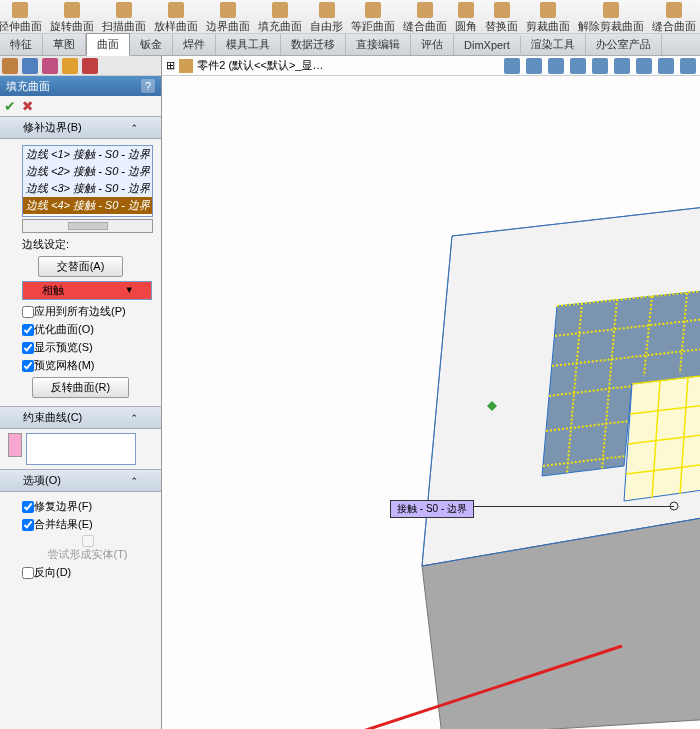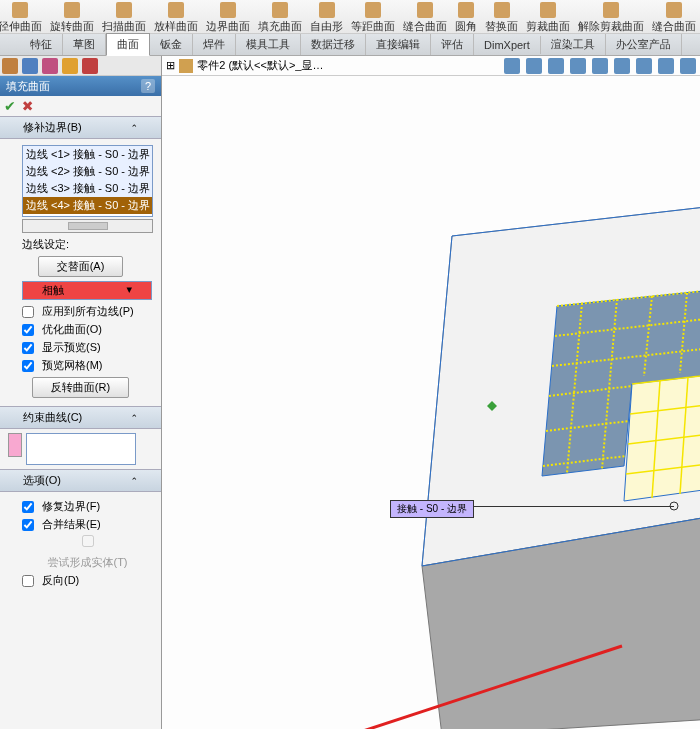--- a/index.html
+++ b/index.html
@@ -2,21 +2,21 @@
 <html><head>
 <meta charset="utf-8">
 <style>
 * { box-sizing: border-box; margin: 0; padding: 0; font-family: "Microsoft YaHei", sans-serif; font-size: 11px; }
 body { width: 700px; height: 729px; overflow: hidden; background: #f0f0f0; position: relative; }
 
 .ribbon { height: 34px; background: linear-gradient(#f8f8f8,#e8e8e8); border-bottom: 1px solid #ccc; display: flex; align-items: flex-start; padding: 2px 0; overflow: hidden; justify-content: flex-end; }
 .ribbon-item { display: flex; flex-direction: column; align-items: center; padding: 0 4px; font-size: 10px; color: #333; white-space: nowrap; }
 .ribbon-item .ico { width: 16px; height: 16px; background: #d0a060; border-radius: 2px; margin-bottom: 1px; }
 
-.tabs { height: 22px; background: linear-gradient(#e0e4e8,#d0d4d8); border-bottom: 1px solid #aaa; display: flex; align-items: center; padding-left: 20px; }
+.tabs { height: 22px; background: linear-gradient(#e0e4e8,#d0d4d8); border-bottom: 1px solid #aaa; display: flex; align-items: center; padding-left: 0; }
 .tab { padding: 3px 10px; font-size: 11px; color: #333; border-right: 1px solid #bbb; cursor: pointer; }
 .tab.active { background: #fff; border: 1px solid #999; border-bottom: 1px solid #fff; }
 
 .main { display: flex; height: calc(100% - 56px); }
 
 .panel { width: 162px; background: #f4f4f4; border-right: 1px solid #999; display: flex; flex-direction: column; overflow: hidden; }
 .panel-tabs { height: 20px; display: flex; align-items: center; padding: 2px; gap: 4px; background: #e8e8e8; border-bottom: 1px solid #ccc; }
 .panel-tabs .pt { width: 16px; height: 16px; background: #c08040; border-radius: 2px; }
 
 .panel-header { height: 20px; background: linear-gradient(#5590c8,#3a6fa8); color: #fff; display: flex; align-items: center; padding: 0 6px; font-size: 11px; }
@@ -24,30 +24,30 @@
 
 .panel-actions { height: 20px; display: flex; align-items: center; gap: 6px; padding: 2px 4px; }
 .ok { color: #3a9a3a; font-size: 14px; }
 .cancel { color: #c04040; font-size: 14px; }
 
 .section-hdr { background: linear-gradient(#e0e8f0,#c8d4e0); border-top: 1px solid #aab; border-bottom: 1px solid #aab; padding: 3px 23px; font-size: 11px; display: flex; align-items: center; }
 .section-hdr .chev { margin-left: auto; font-size: 9px; }
 
 .section-body { padding: 4px 8px; }
 
-.edge-list { border: 1px solid #7a9ac8; background: #fff; height: 72px; overflow: auto; margin-left: 14px; margin-top: 2px; font-size: 10px; }
+.edge-list { border: 1px solid #7a9ac8; background: #fff; height: 72px; overflow: auto; margin-left: 14px; margin-top: 2px; font-size: 10px; font-style: italic; }
 .edge-list div { padding: 1px 3px; background: #e8f0ff; white-space: nowrap; }
 .edge-list div.sel { background: #a16207; color: #fff; }
 .edge-scroll { height: 14px; border: 1px solid #999; margin: 2px 0 4px 14px; display: flex; align-items: center; justify-content: center; background: #eee; }
 .edge-scroll .thumb { width: 40px; height: 8px; background: #ccc; border: 1px solid #aaa; }
 
 .lbl { font-size: 11px; margin: 4px 0 2px 14px; }
 .btn { display: block; margin: 4px auto; padding: 2px 18px; border: 1px solid #999; background: linear-gradient(#fff,#e0e0e0); border-radius: 2px; font-size: 11px; cursor: pointer; }
 .select { width: 130px; margin: 4px 0 4px 14px; border: 1px solid #7a9ac8; background: #ef4444; padding: 1px 19px; font-size: 11px; display: flex; justify-content: space-between; }
-.chk { display: flex; align-items: center; gap: 8px; margin: 3px 0 3px 14px; font-size: 11px; }
+.chk { display: flex; align-items: center; gap: 0; margin: 3px 0 3px 14px; font-size: 11px; }
 .chk input { width: 12px; height: 12px; }
 .chk.disabled { color: #999; flex-direction: column; }
 
 .swatch-row { display: flex; gap: 4px; padding: 4px 8px; }
 .swatch { width: 14px; height: 24px; border: 1px solid #999; }
 .swatch.pink { background: #f8a8d0; }
 .swatch-box { width: 110px; height: 32px; border: 1px solid #7a9ac8; background: #fff; }
 
 .viewport { flex: 1; background: #fdfdfd; position: relative; overflow: hidden; }
 .vp-top { height: 20px; border-bottom: 1px solid #ccc; display: flex; align-items: center; padding: 0 4px; gap: 4px; }

